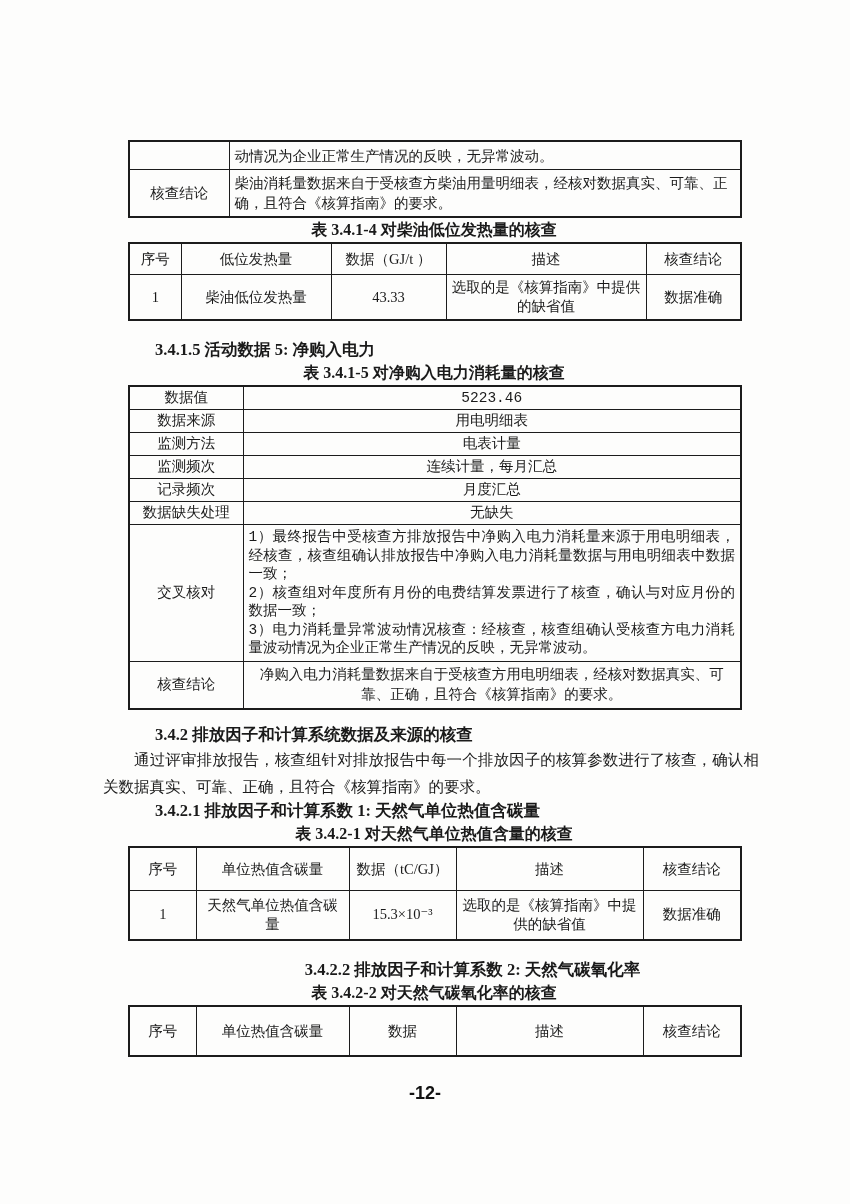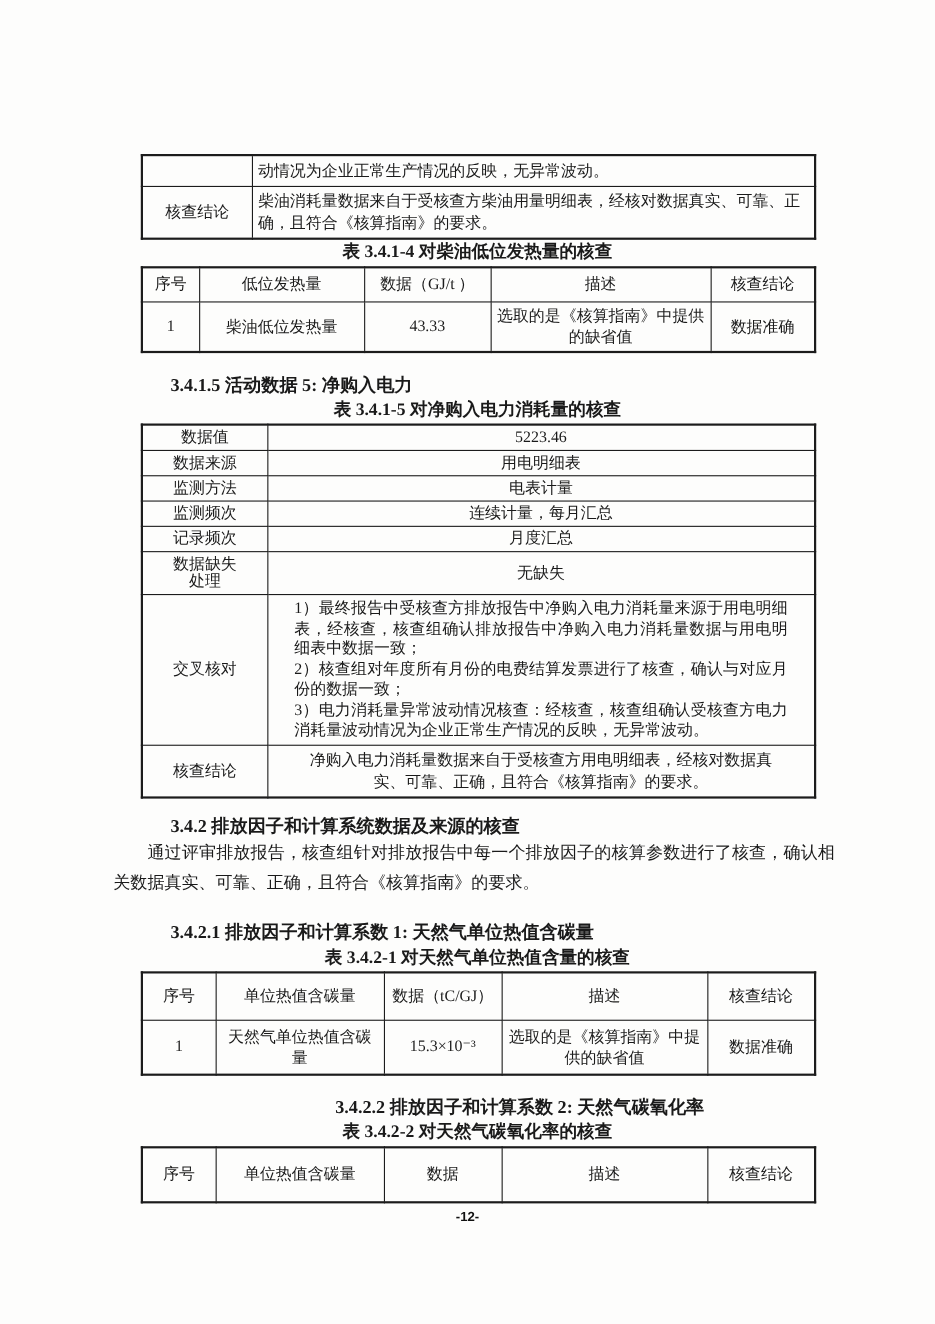--- a/index.html
+++ b/index.html
@@ -57,42 +57,41 @@
   .tblA td { line-height: 20px; }
   .tblA .r1 td { height: 21px; }
   
   .tbl5 th { text-align: center; line-height: 20px; }
   .tblB th { height: 24px; }
   .tblB td { height: 32px; }
   .tblD th { height: 36px; }
   .tblD td { height: 42px; }
   .tblE th { height: 42px; }
   
-  .tblC td { padding: 3px 24px; }
+  .tblC td { padding: 3px 5px; font-family: Liberation Mono, monospace; }
   .tblC .single td { height: 16px; line-height: 16px; }
   .tblC .single .val { text-align: center; }
   .cross-cell { line-height: 18.5px; text-align: left; padding-top: 2px; padding-bottom: 2px; }
   .cross-cell div { text-align: justify; }
   .concl-cell { line-height: 20px; text-align: center; }
   .footer {
     position: absolute;
     left: 0;
     top: 1083px;
     width: 850px;
     text-align: center;
     font-family: "Liberation Sans", "DejaVu Sans", sans-serif;
-    font-size: 12px;
+    font-size: 18px;
     font-weight: bold;
     color: #111;
-    margin-top: 16px;
   }
   .mt-a { margin-top: 22px; }
   .mt-b { margin-top: 18px; }
   .mt-c { margin-top: 14px; }
-  .mt-d { margin-top: 21px; }
+  .mt-d { margin-top: 0; }
   .mt-e { margin-top: 18px; text-align: center; }
 </style>
 </head>
 <body>
 
 <div class="page">
 
   <table class="tbl tblA">
     <colgroup>
         <col style="width:100px">

